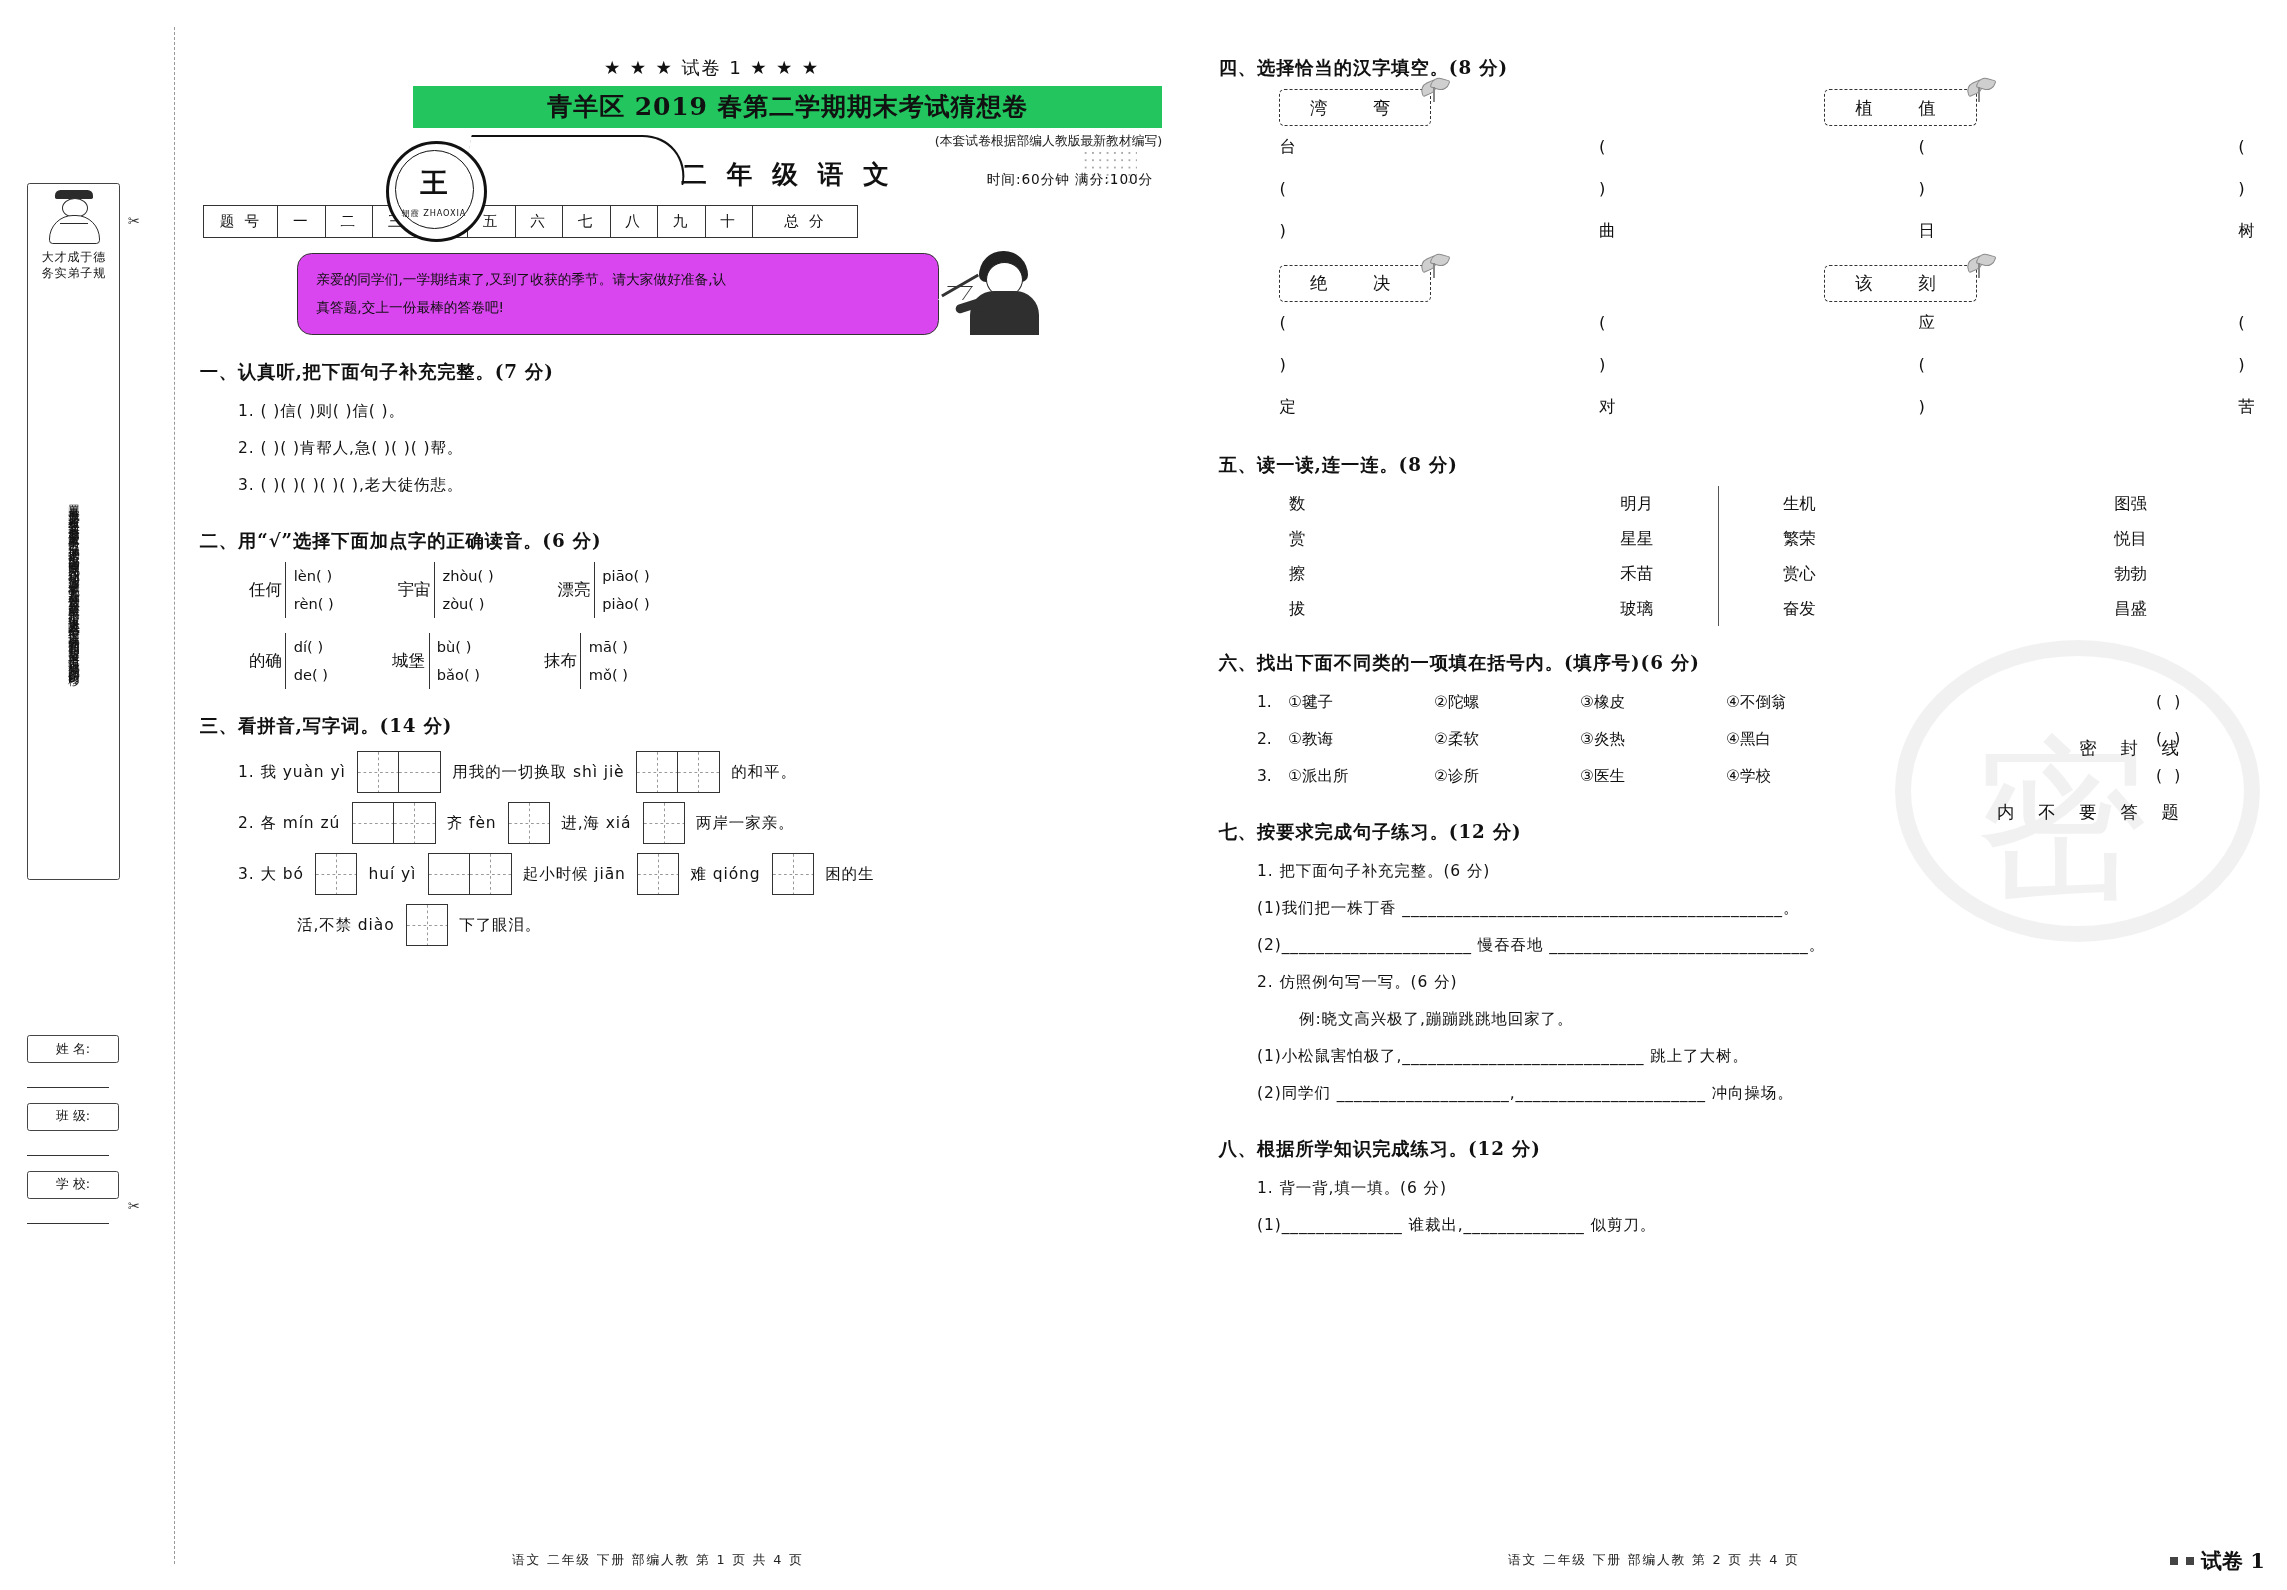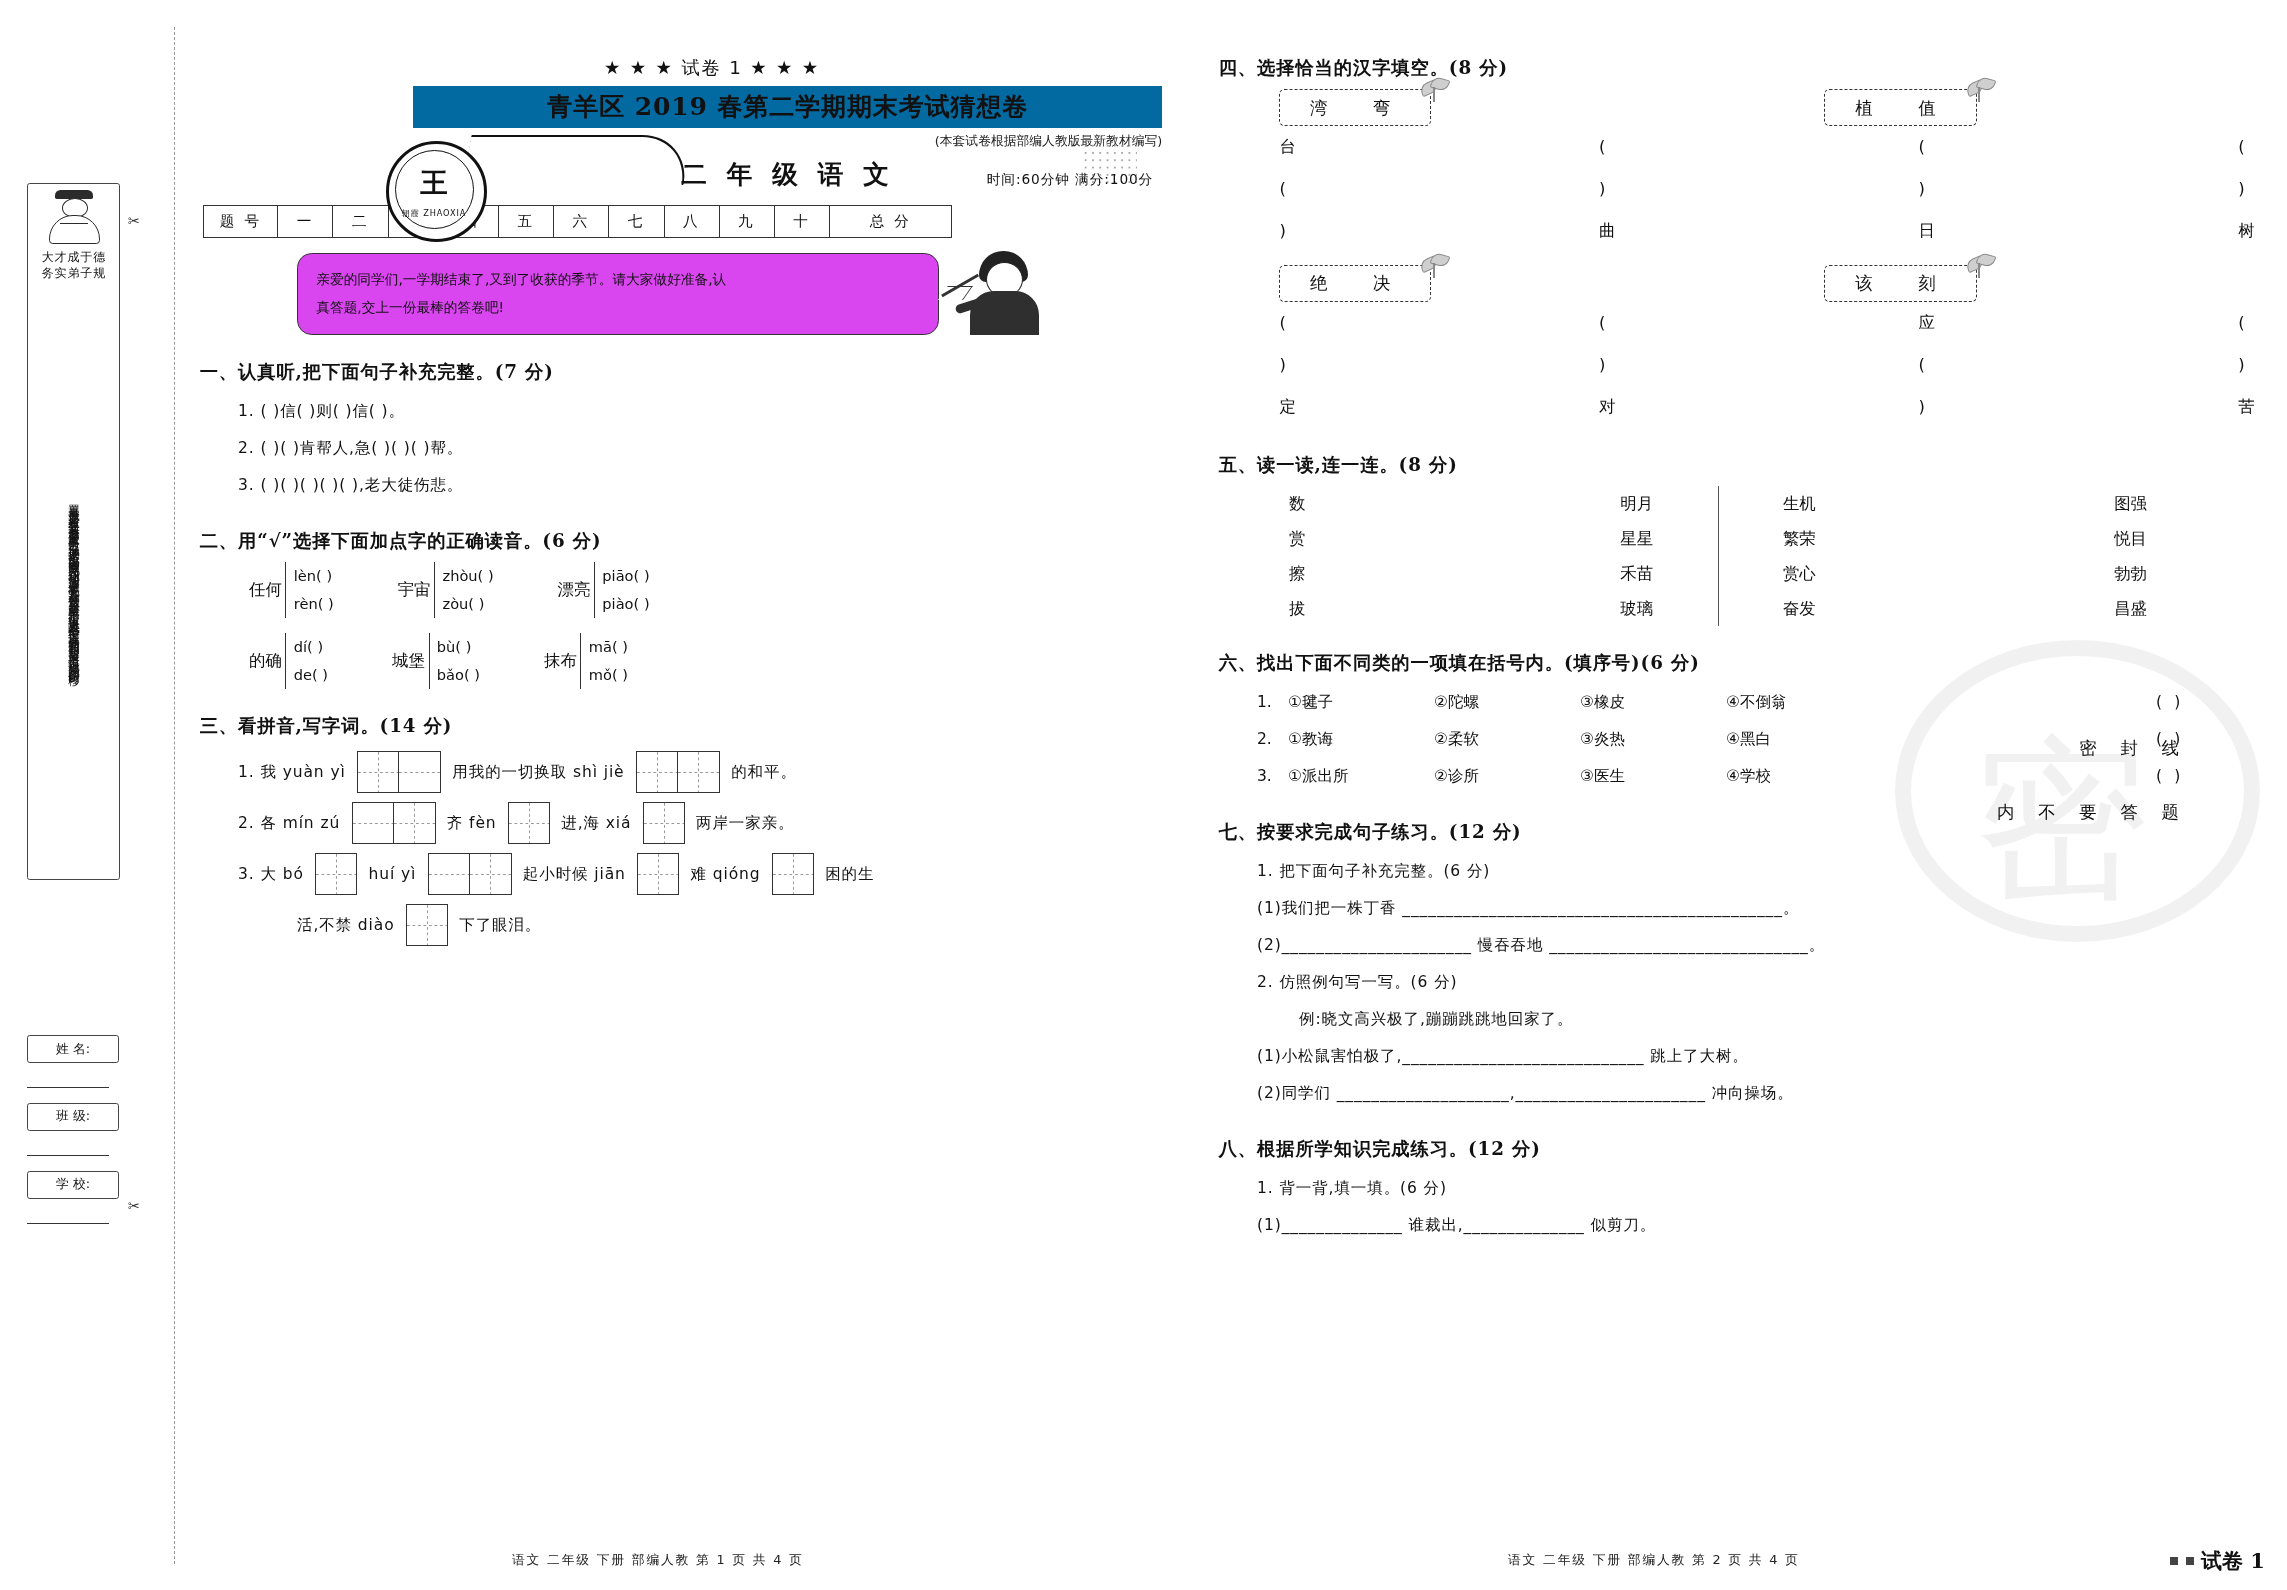--- a/index.html
+++ b/index.html
@@ -41,33 +41,33 @@
   
   .logo{position:absolute;left:183px;top:73px;width:119px;height:110px;}
   .logo .ring{position:absolute;left:7.3px;top:12.8px;width:95px;height:95px;border-radius:50%;border:3.7px solid #111;background:#fff;}
   .logo .ring2{position:absolute;left:16.4px;top:22px;width:77px;height:77px;border-radius:50%;border:1.8px solid #111;}
   .logo .cn{position:absolute;left:27.4px;top:37px;width:55px;text-align:center;font-size:27.4px;font-weight:bold;color:#111;font-family:"DejaVu Serif","Liberation Serif",serif;}
   .logo .sub{position:absolute;left:16.4px;top:80px;width:77px;text-align:center;font-size:8.2px;color:#111;letter-spacing:0.9px;}
   .logo .swoosh{position:absolute;left:88px;top:7.3px;width:219px;height:48px;border-top:2.7px solid #111;border-right:2.7px solid #111;border-radius:0 55px 0 0;transform:skewX(-10deg);}
   .paper-title-wrap{margin-left:210px;}
   .paper-no{font-size:18.3px;letter-spacing:1.8px;text-align:center;width:302px;margin-left:155px;}
   .title-band{
-    margin-top:5.5px;background:#0369a1;height:42px;display:flex;align-items:center;justify-content:center;
+    margin-top:5.5px;background:#22c55e;height:42px;display:flex;align-items:center;justify-content:center;
     width:749px;margin-left:7.3px;
   }
   .title-band .t{font-size:25px;font-weight:bold;letter-spacing:0.9px;font-family:"DejaVu Serif","Liberation Serif",serif;}
   .sub-note{text-align:right;width:749px;margin-left:7.3px;font-size:12.8px;margin-top:5.5px;color:#222;}
   .grade-line{width:749px;margin-left:7.3px;display:flex;align-items:flex-end;justify-content:center;position:relative;margin-top:7.3px;}
   .grade{font-size:25.6px;font-weight:bold;letter-spacing:5.5px;font-family:"DejaVu Serif","Liberation Serif",serif;}
   .timescore{position:absolute;right:9.1px;bottom:3.7px;font-size:13.7px;letter-spacing:0.9px;}
   .dots{position:absolute;right:18.3px;top:87px;width:55px;height:42px;
     background-image:radial-gradient(#999 1.2px, transparent 1.3px);
     background-size:7.3px 7.3px;opacity:.85;}
   
-  table.score{border-collapse:collapse;margin:12.8px 0 0 7.3px;width:749px;}
+  table.score{border-collapse:collapse;margin:12.8px 0 0 7.3px;width:655px;}
   table.score td{border:0.9px solid #333;height:29px;text-align:center;font-size:14.6px;letter-spacing:2.7px;}
   table.score td.h{width:71px;}
   
   .notice-wrap{position:relative;margin:14.6px 0 0 101px;width:658px;}
   .notice{border:0.9px solid #333;border-radius:14.6px;padding:12.8px 18.3px;font-size:13.7px;line-height:27.4px;background:#d946ef;width:603px;}
   .notice .tail{position:absolute;right:-12.8px;top:33px;width:24px;height:12.8px;background:#fff;border-top:0.9px solid #333;border-right:0.9px solid #333;transform:skewX(-35deg);}
   .teacher{position:absolute;right:-101px;top:-5.5px;width:101px;height:88px;}
   .teacher .hair{position:absolute;left:24px;top:3.7px;width:49px;height:31px;background:#222;border-radius:25.6px 25.6px 7.3px 7.3px;}
   .teacher .face{position:absolute;left:31px;top:14.6px;width:35px;height:33px;background:#fff;border:1.8px solid #222;border-radius:50%;}
   .teacher .body{position:absolute;left:14.6px;top:44px;width:69px;height:44px;background:#2f2f2f;border-radius:24px 24px 0 0;}

